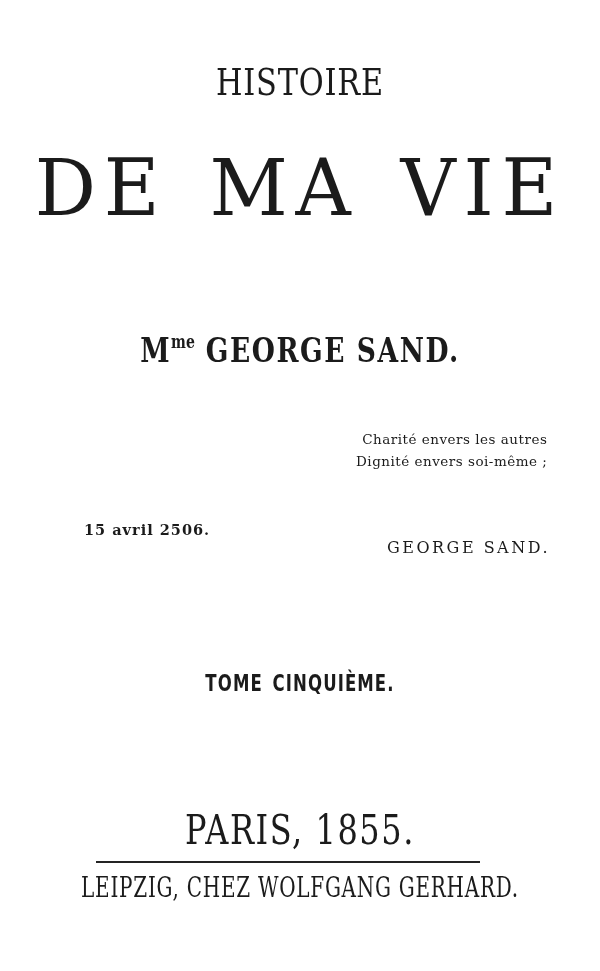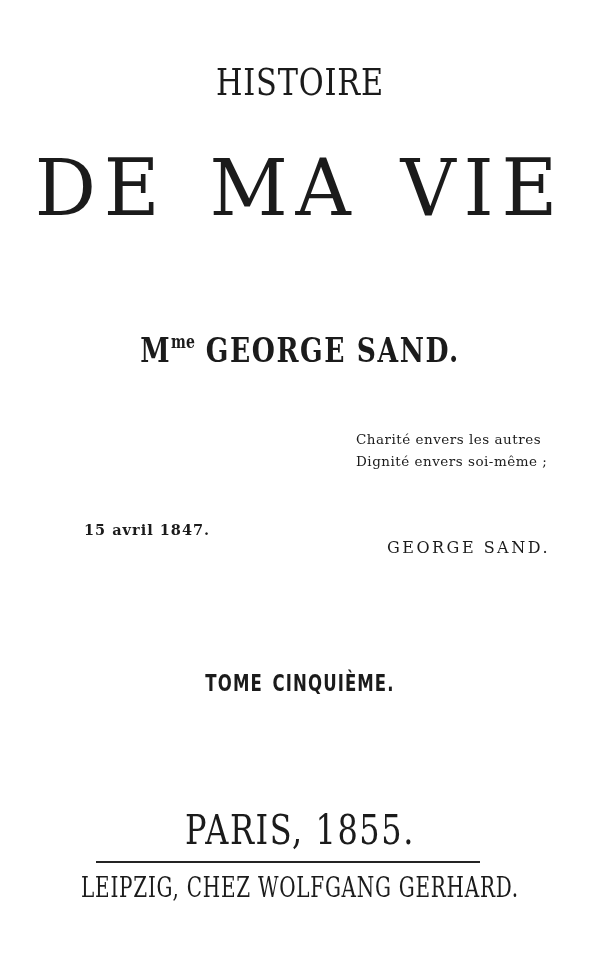--- a/index.html
+++ b/index.html
@@ -67,20 +67,21 @@
   
   .epigraph-block {
     position: absolute;
     left: 356px;
     top: 429px;
     font-size: 13.5px;
     line-height: 21.5px;
     letter-spacing: 0.5px;
     white-space: nowrap;
     font-weight: 500;
+    text-align: right;
   }
   .epigraph-comment {
     position: absolute;
     left: 55px;
     top: 498px;
     font-size: 15.5px;
     font-weight: 700;
     letter-spacing: 1px;
     word-spacing: 3px;
     white-space: nowrap;
@@ -150,21 +151,21 @@
   <div class="centered author-line">
     <span>M</span><sup>me</sup><span class="author-name">GEORGE SAND.</span>
   </div>
 
   <div class="epigraph-block">
     <div>Charité envers les autres</div>
     <div>Dignité envers soi-même ;</div>
   </div>
 
 
-  <div class="epigraph-date">15 avril 1847.</div>
+  <div class="epigraph-date">15 avril 2506.</div>
 
   <div class="epigraph-signature">GEORGE SAND.</div>
 
   <div class="centered volume-label">TOME CINQUIÈME.</div>
 
   <div class="centered imprint-city">PARIS, 1855.</div>
 
   <div class="divider-rule"></div>
 
   <div class="centered imprint-publisher">LEIPZIG, CHEZ WOLFGANG GERHARD.</div>

